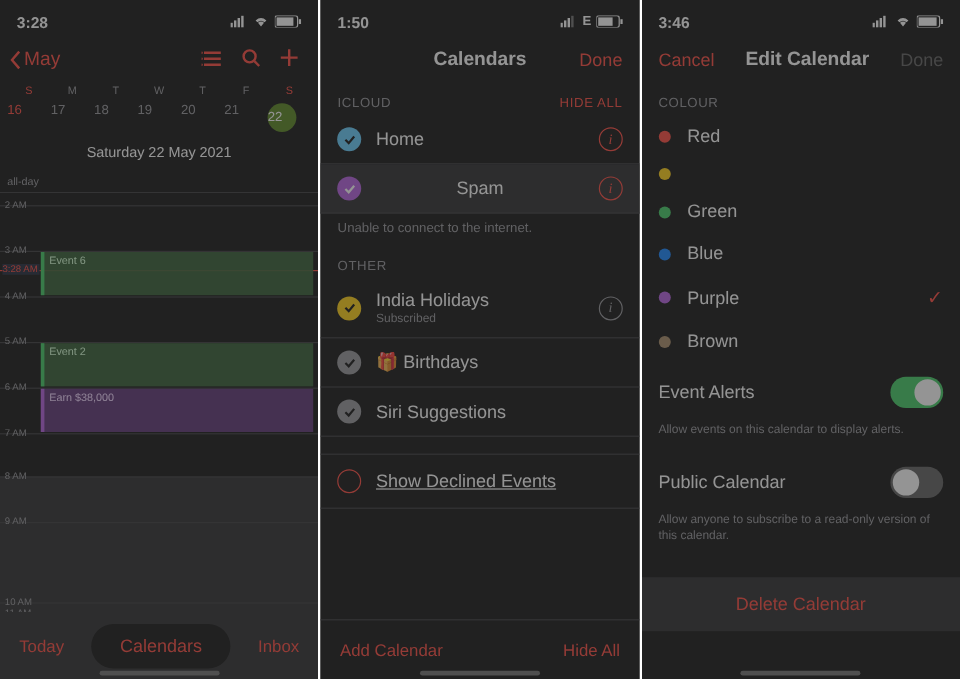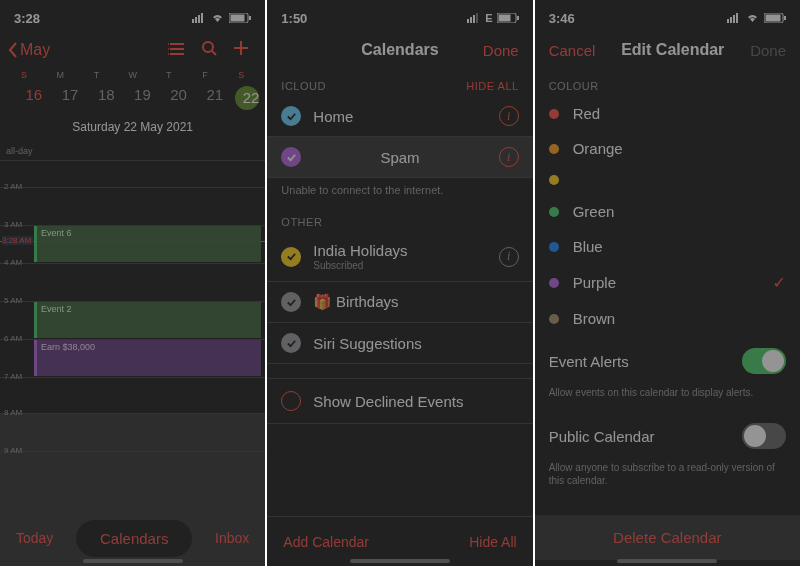--- a/index.html
+++ b/index.html
@@ -10,21 +10,21 @@
   .signal { display:flex; gap:4px; align-items:center; font-size:11px;}
   .signal svg { display:block;}
   .nav { height:40px; display:flex; align-items:center; padding:0 8px; }
   .nav .back { color:#ff3b30; font-size:16px; display:flex; align-items:center; gap:2px;}
   .nav .sp { flex:1;}
   .nav .ico { width:32px; text-align:center; color:#ff3b30; font-size:18px;}
   .weekhdr { display:flex; padding:0 6px; font-size:9px; color:#8e8e93; }
   .weekhdr span { flex:1; text-align:center;}
   .weekhdr .red { color:#ff3b30;}
   .daysrow { display:flex; padding:2px 6px 4px; }
-  .daysrow .d { flex:1; text-align:right; font-size:15px; color:#8e8e93; padding:4px 0; position:relative;}
+  .daysrow .d { flex:1; text-align:left; font-size:11px; color:#8e8e93; padding:4px 0; position:relative;}
   .daysrow .d.today span{ display:inline-block; width:24px;height:24px;line-height:24px;border-radius:50%;background:#4d7c0f;color:#fff;}
   .daysrow .red{color:#ff3b30;}
   .datelabel { text-align:center; font-size:12px; color:#fff; padding:2px 0 8px;}
   .allday { font-size:9px; color:#8e8e93; padding:4px 6px; border-bottom:1px solid #2c2c2e;}
   .timeline { position:relative; background:#000; height:300px;}
   .slot { position:absolute; left:0; right:0; height:38px; border-top:1px solid #2c2c2e;}
   .slot .lbl{ position:absolute; left:4px; top:-6px; font-size:8px; color:#8e8e93;}
   .now { position:absolute; left:0; right:0; border-top:1px solid #ff3b30;}
   .now .t{position:absolute;left:2px;top:-6px;font-size:8px;color:#ff3b30;background:#0f172a;padding-right:2px;}
   .ev { position:absolute; left:34px; right:4px; border-left:3px solid; padding:2px 4px; font-size:9px; color:#d4ffd4;}
@@ -44,21 +44,21 @@
   .sect{padding:10px 14px 4px;display:flex;justify-content:space-between;font-size:11px;color:#8e8e93;letter-spacing:0.5px;}
   .sect .hide{color:#ff3b30;}
   .row{display:flex;align-items:center;padding:10px 14px;gap:12px;border-bottom:0.5px solid #2c2c2e;}
   .row .chk{width:20px;height:20px;border-radius:50%;display:flex;align-items:center;justify-content:center;flex-shrink:0;}
   .row .chk svg{width:11px;height:11px;}
   .row .txt{flex:1;font-size:15px;}
   .row .sub{font-size:10px;color:#8e8e93;display:block;margin-top:1px;}
   .row .info{width:20px;height:20px;border:1.5px solid;border-radius:50%;display:flex;align-items:center;justify-content:center;font-family:Georgia,serif;font-style:italic;font-size:12px;flex-shrink:0;}
   .row.hl{background:#1c1c1e;text-align:center;}
   .msg{padding:6px 14px 10px;font-size:11px;color:#8e8e93;}
-  .declrow{display:flex;align-items:center;gap:12px;padding:12px 14px;margin-top:14px;border-top:0.5px solid #2c2c2e;border-bottom:0.5px solid #2c2c2e;}
+  .declrow{display:flex;align-items:center;gap:12px;padding:12px 14px;margin-top:14px;border-top:0.5px solid #2c2c2e;border-bottom:0.5px solid #2c2c2e;text-decoration:underline;}
   .declrow .circ{width:20px;height:20px;border:1.5px solid #ff3b30;border-radius:50%;}
   .p2bot{position:absolute;bottom:0;left:0;right:0;height:50px;display:flex;align-items:center;justify-content:space-between;padding:0 16px;border-top:0.5px solid #2c2c2e;}
   .p2bot span{color:#ff3b30;font-size:14px;}
 
   
   .p3head{height:40px;display:flex;align-items:center;justify-content:space-between;padding:0 14px;}
   .p3head .c{color:#ff3b30;font-size:15px;}
   .p3head .t{font-size:16px;font-weight:600;}
   .p3head .d{color:#555;font-size:15px;}
   .crow{display:flex;align-items:center;padding:9px 14px;gap:14px;}
@@ -138,21 +138,21 @@
     <div class="d"><span>17</span></div>
     <div class="d"><span>18</span></div>
     <div class="d"><span>19</span></div>
     <div class="d"><span>20</span></div>
     <div class="d"><span>21</span></div>
     <div class="d today"><span>22</span></div>
   </div>
   <div class="datelabel">Saturday  22 May 2021</div>
   <div class="allday">all-day</div>
 
-  <div class="timeline" style="height:236px;margin-top:16px;">
+  <div class="timeline" style="height:236px;">
     <div class="slot" style="top:10px;">
         <span class="lbl">2 AM</span>
       </div>
     <div class="slot" style="top:48px;">
         <span class="lbl">3 AM</span>
       </div>
     <div class="slot" style="top:86px;">
         <span class="lbl">4 AM</span>
       </div>
     <div class="slot" style="top:124px;">
@@ -307,24 +307,20 @@
     <span class="d">Done</span>
   </div>
   <div class="content">
     <div class="sect">
         <span>COLOUR</span>
         <span></span>
       </div>
     <div class="crow">
         <div class="dot" style="background:#ff3b30;"></div>
         <div class="name">Red</div>
-      </div>
-    <div class="crow">
-        <div class="dot" style="background:#ff9500;"></div>
-        <div class="name">Orange</div>
       </div>
     <div class="crow">
         <div class="dot" style="background:#ffcc00;"></div>
       </div>
     <div class="crow">
         <div class="dot" style="background:#34c759;"></div>
         <div class="name">Green</div>
       </div>
     <div class="crow">
         <div class="dot" style="background:#007aff;"></div>

